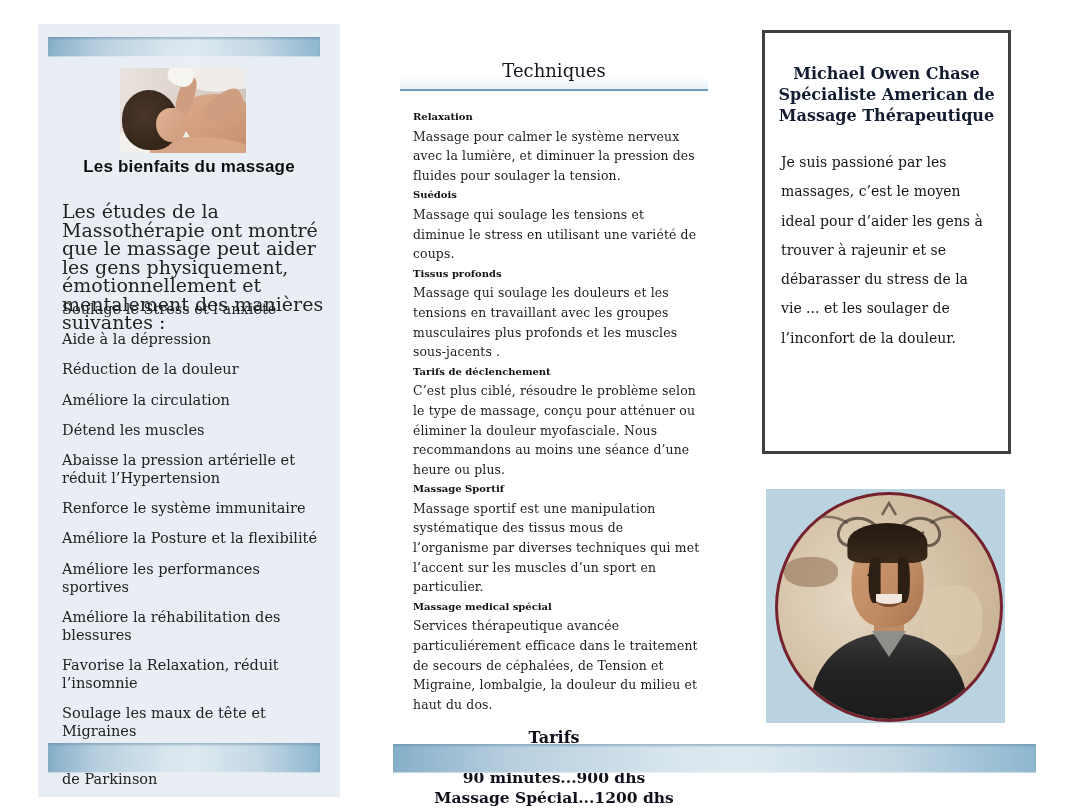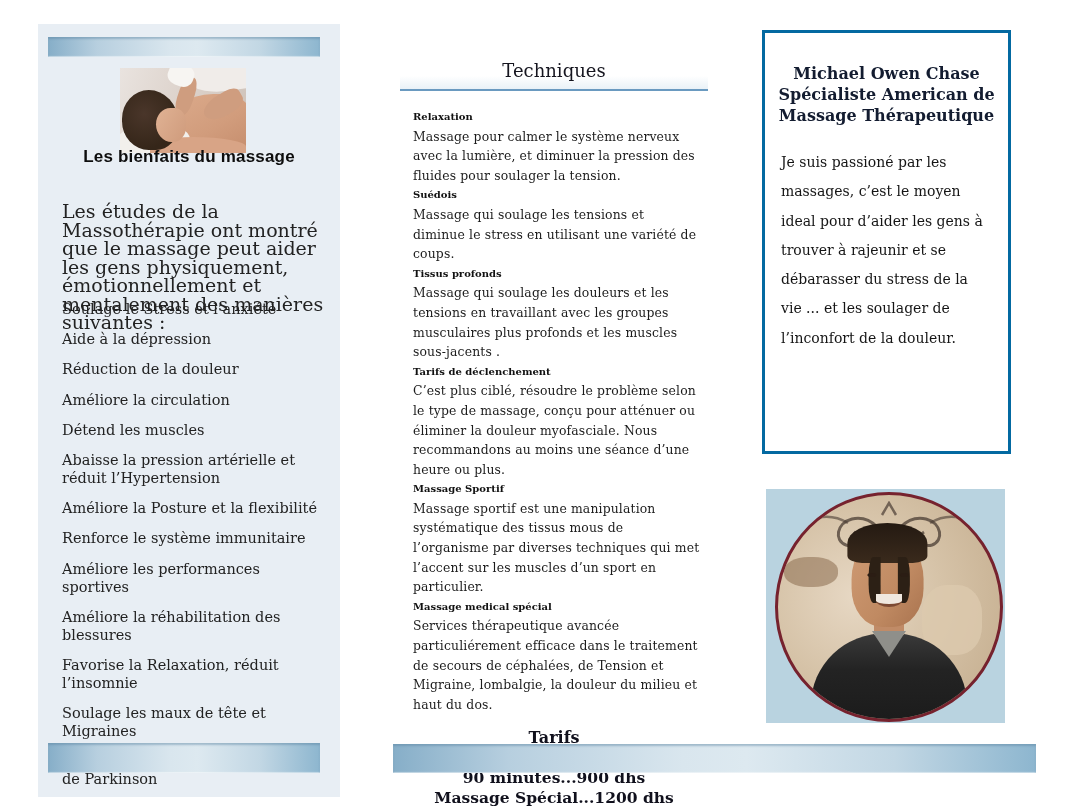--- a/index.html
+++ b/index.html
@@ -28,21 +28,21 @@
   .mp-sleeve{position:absolute;right:-8px;top:-10px;width:70px;height:34px;background:#f0ece9;border-radius:0 0 0 60%;transform:rotate(-8deg);}
   .mp-cuff{position:absolute;left:48px;top:-4px;width:26px;height:22px;background:#f7f5f2;border-radius:40%;transform:rotate(20deg);}
   .mp-arm-top{position:absolute;left:58px;top:8px;width:16px;height:40px;background:#cf9d7f;border-radius:40%;transform:rotate(18deg);}
   .mp-hand-right{position:absolute;right:2px;top:26px;width:42px;height:22px;background:#cf9d7f;border-radius:50% 30% 40% 50%;transform:rotate(-30deg);}
   .mp-back{position:absolute;right:-6px;top:26px;width:86px;height:64px;background:linear-gradient(150deg,#dcab8c 0%,#d19c7c 55%,#c38a6a 100%);border-radius:55% 35% 10% 45%;}
   .mp-hair{position:absolute;left:2px;top:22px;width:56px;height:60px;background:radial-gradient(circle at 40% 40%,#4a362a 0%,#352619 70%);border-radius:55% 60% 45% 55%;}
   .mp-face{position:absolute;left:36px;top:40px;width:30px;height:34px;background:linear-gradient(120deg,#e0b294,#cf9b7c);border-radius:55% 45% 50% 60%;}
   .mp-towel{position:absolute;left:-4px;bottom:-6px;width:74px;height:36px;background:#f2f0ec;border-radius:55% 45% 10% 10%;}
   .mp-pillow-arm{position:absolute;left:30px;bottom:-2px;width:96px;height:18px;background:#d8a486;border-radius:45% 55% 0 0;}
   .left-title{
-    position:absolute;left:0;top:123px;width:100%;text-align:center;
+    position:absolute;left:0;top:133px;width:100%;text-align:center;
     font-family:"Liberation Sans","DejaVu Sans",sans-serif;
     font-weight:bold;font-size:17px;color:#0d0d0d;letter-spacing:.2px;
   }
   .left-intro{
     position:absolute;left:24px;top:178px;width:264px;
     font-size:19px;line-height:18.5px;color:#222;
   }
   .benefits-list{
     position:absolute;left:24px;top:276px;width:268px;
     font-size:14.5px;line-height:18px;color:#222;
@@ -63,21 +63,21 @@
   }
   .tech-body{font-size:12.4px;line-height:19.6px;color:#1c1c1c;letter-spacing:.15px;}
   .tarifs{margin-top:14px;width:100%;text-align:center;color:#10101c;}
   .tarifs-title{font-weight:bold;font-size:16px;line-height:20px;}
   .tarif-line{font-weight:bold;font-size:15.5px;line-height:19.8px;}
   
   .bottom-bar{position:absolute;left:393px;top:744px;width:643px;height:29px;}
   
   .bio-box{
     position:absolute;left:762px;top:30px;width:243px;height:418px;
-    background:#ffffff;border:3px solid #0369a1;
+    background:#ffffff;border:3px solid #404040;
   }
   .bio-title{
     margin:30px auto 0;width:225px;text-align:center;
     font-weight:bold;font-size:16px;line-height:21px;color:#131c30;
   }
   .bio-body{
     margin:22px 0 0 16px;width:210px;
     font-size:14px;line-height:29.3px;color:#151515;
   }
   
@@ -149,22 +149,22 @@
 
   <div class="left-intro">Les études de la Massothérapie  ont montré que le massage peut aider les gens physiquement, émotionnellement et mentalement des manières suivantes :</div>
 
   <div class="benefits-list">
       <div class="benefit">Soulage le Stress et l’anxiété</div>
       <div class="benefit">Aide à la dépression</div>
       <div class="benefit">Réduction de la douleur</div>
       <div class="benefit">Améliore la circulation</div>
       <div class="benefit">Détend les muscles</div>
       <div class="benefit">Abaisse la pression artérielle et réduit l’Hypertension</div>
+      <div class="benefit">Renforce le système immunitaire</div>
       <div class="benefit">Améliore la Posture et la flexibilité</div>
-      <div class="benefit">Renforce le système immunitaire</div>
       <div class="benefit">Améliore les performances sportives</div>
       <div class="benefit">Améliore la réhabilitation des blessures</div>
       <div class="benefit">Favorise la Relaxation, réduit l’insomnie</div>
       <div class="benefit">Soulage les maux de tête et Migraines</div>
       <div class="benefit">Réduit la douleur liée à la maladie de Parkinson</div>
     </div>
 
   <div class="grad-bar left-bar-bottom"></div>
 </div>
 

